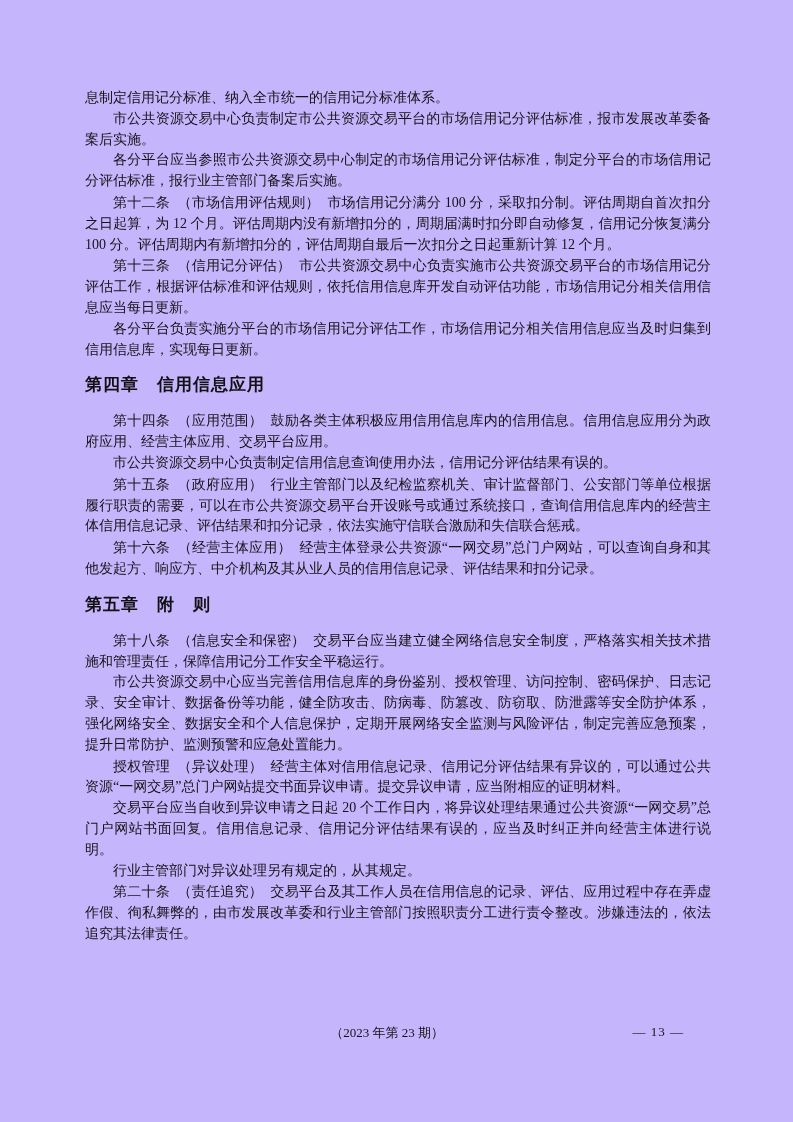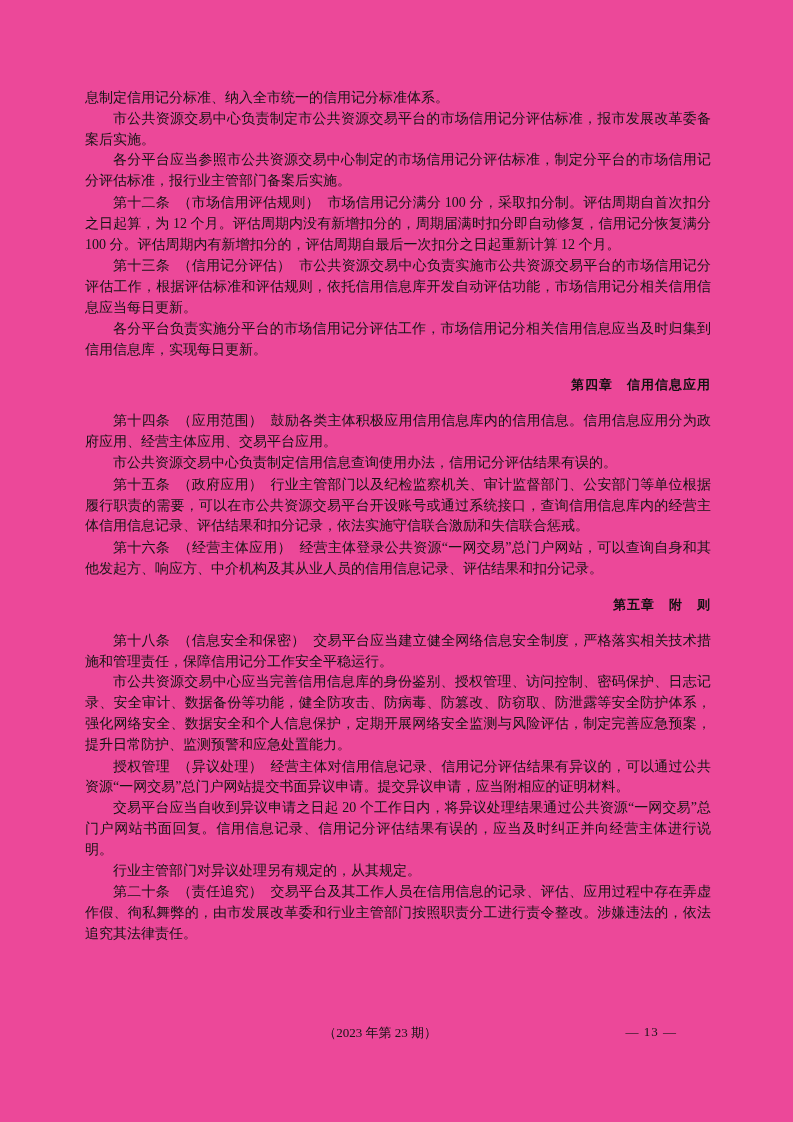--- a/index.html
+++ b/index.html
@@ -4,21 +4,21 @@
 <style>
   html, body {
     margin: 0;
     padding: 0;
     background: #ffffff;
   }
   .page {
     position: relative;
     width: 793px;
     height: 1122px;
-    background: #ec4899;
+    background: #c4b5fd;
     overflow: hidden;
     font-family: "Liberation Serif", "DejaVu Serif", serif;
     color: #141414;
   }
   .content {
     position: absolute;
     left: 85px;
     top: 88px;
     width: 626px;
     font-size: 14px;
@@ -34,33 +34,33 @@
     text-indent: 0;
   }
   .art-num {
     font-weight: normal;
     font-family: "Liberation Sans", "DejaVu Sans", sans-serif;
   }
   .art-title {
     margin: 0 0.55em;
   }
   .chapter {
-    font-size: 13px;
+    font-size: 17px;
     font-weight: bold;
-    text-align: right;
+    text-align: left;
     text-indent: 0;
     margin: 13px 0;
     line-height: 24px;
     letter-spacing: 1px;
     font-family: "Liberation Sans", "DejaVu Sans", sans-serif;
     color: #111111;
   }
   .footer {
     position: absolute;
-    left: 67px;
+    left: 74px;
     top: 1024px;
     width: 626px;
     height: 20px;
     font-size: 13px;
     color: #141414;
   }
   .footer .issue {
     position: absolute;
     left: 0;
     width: 100%;

